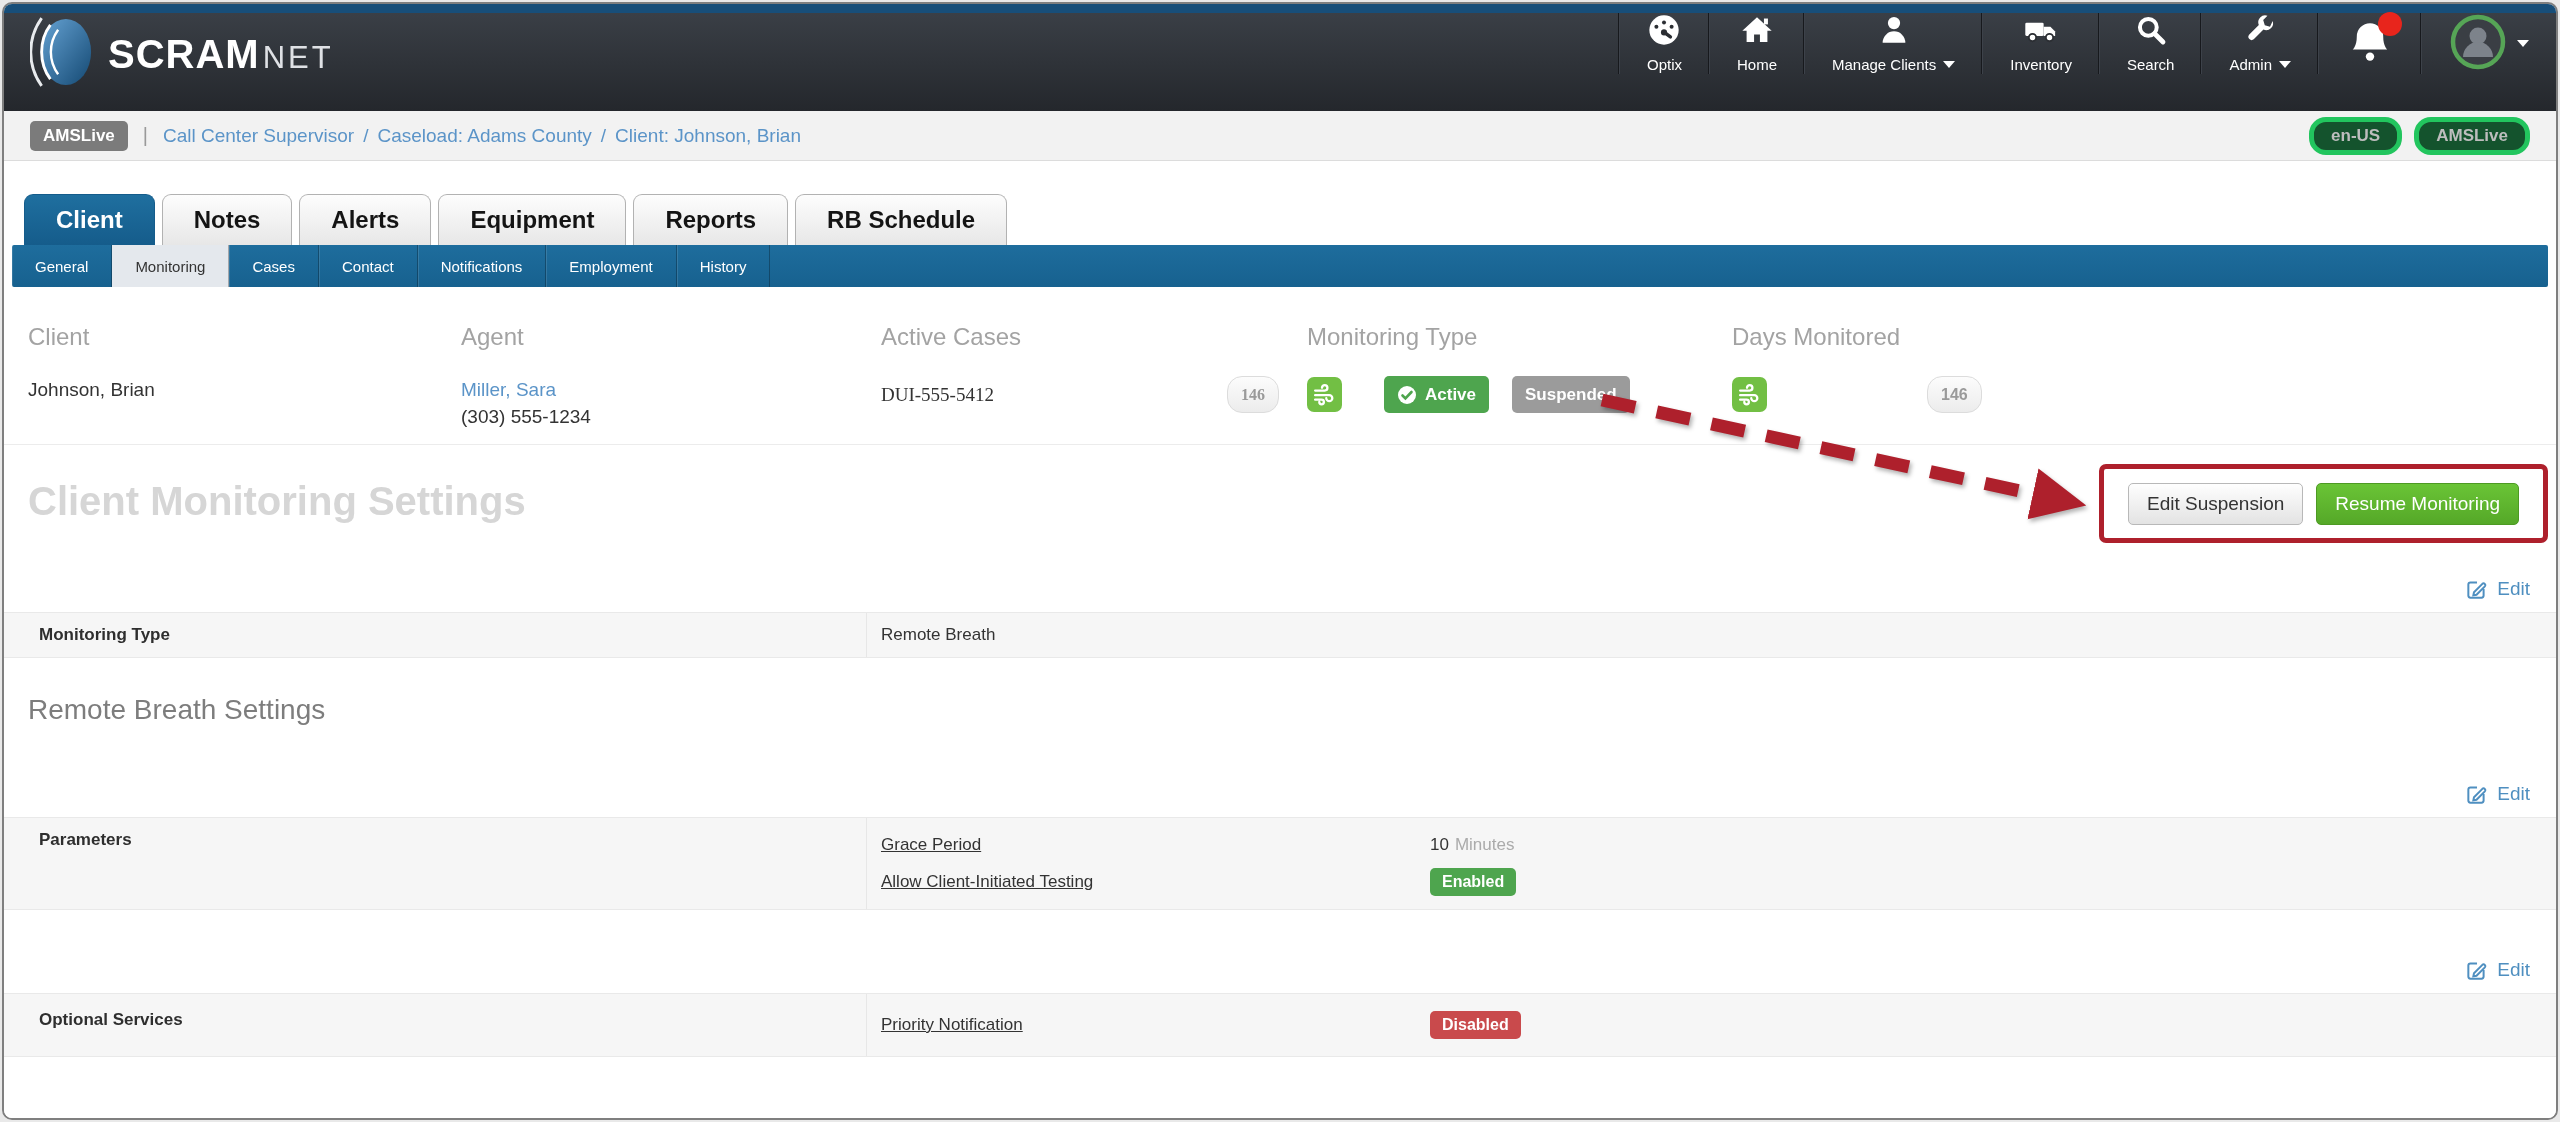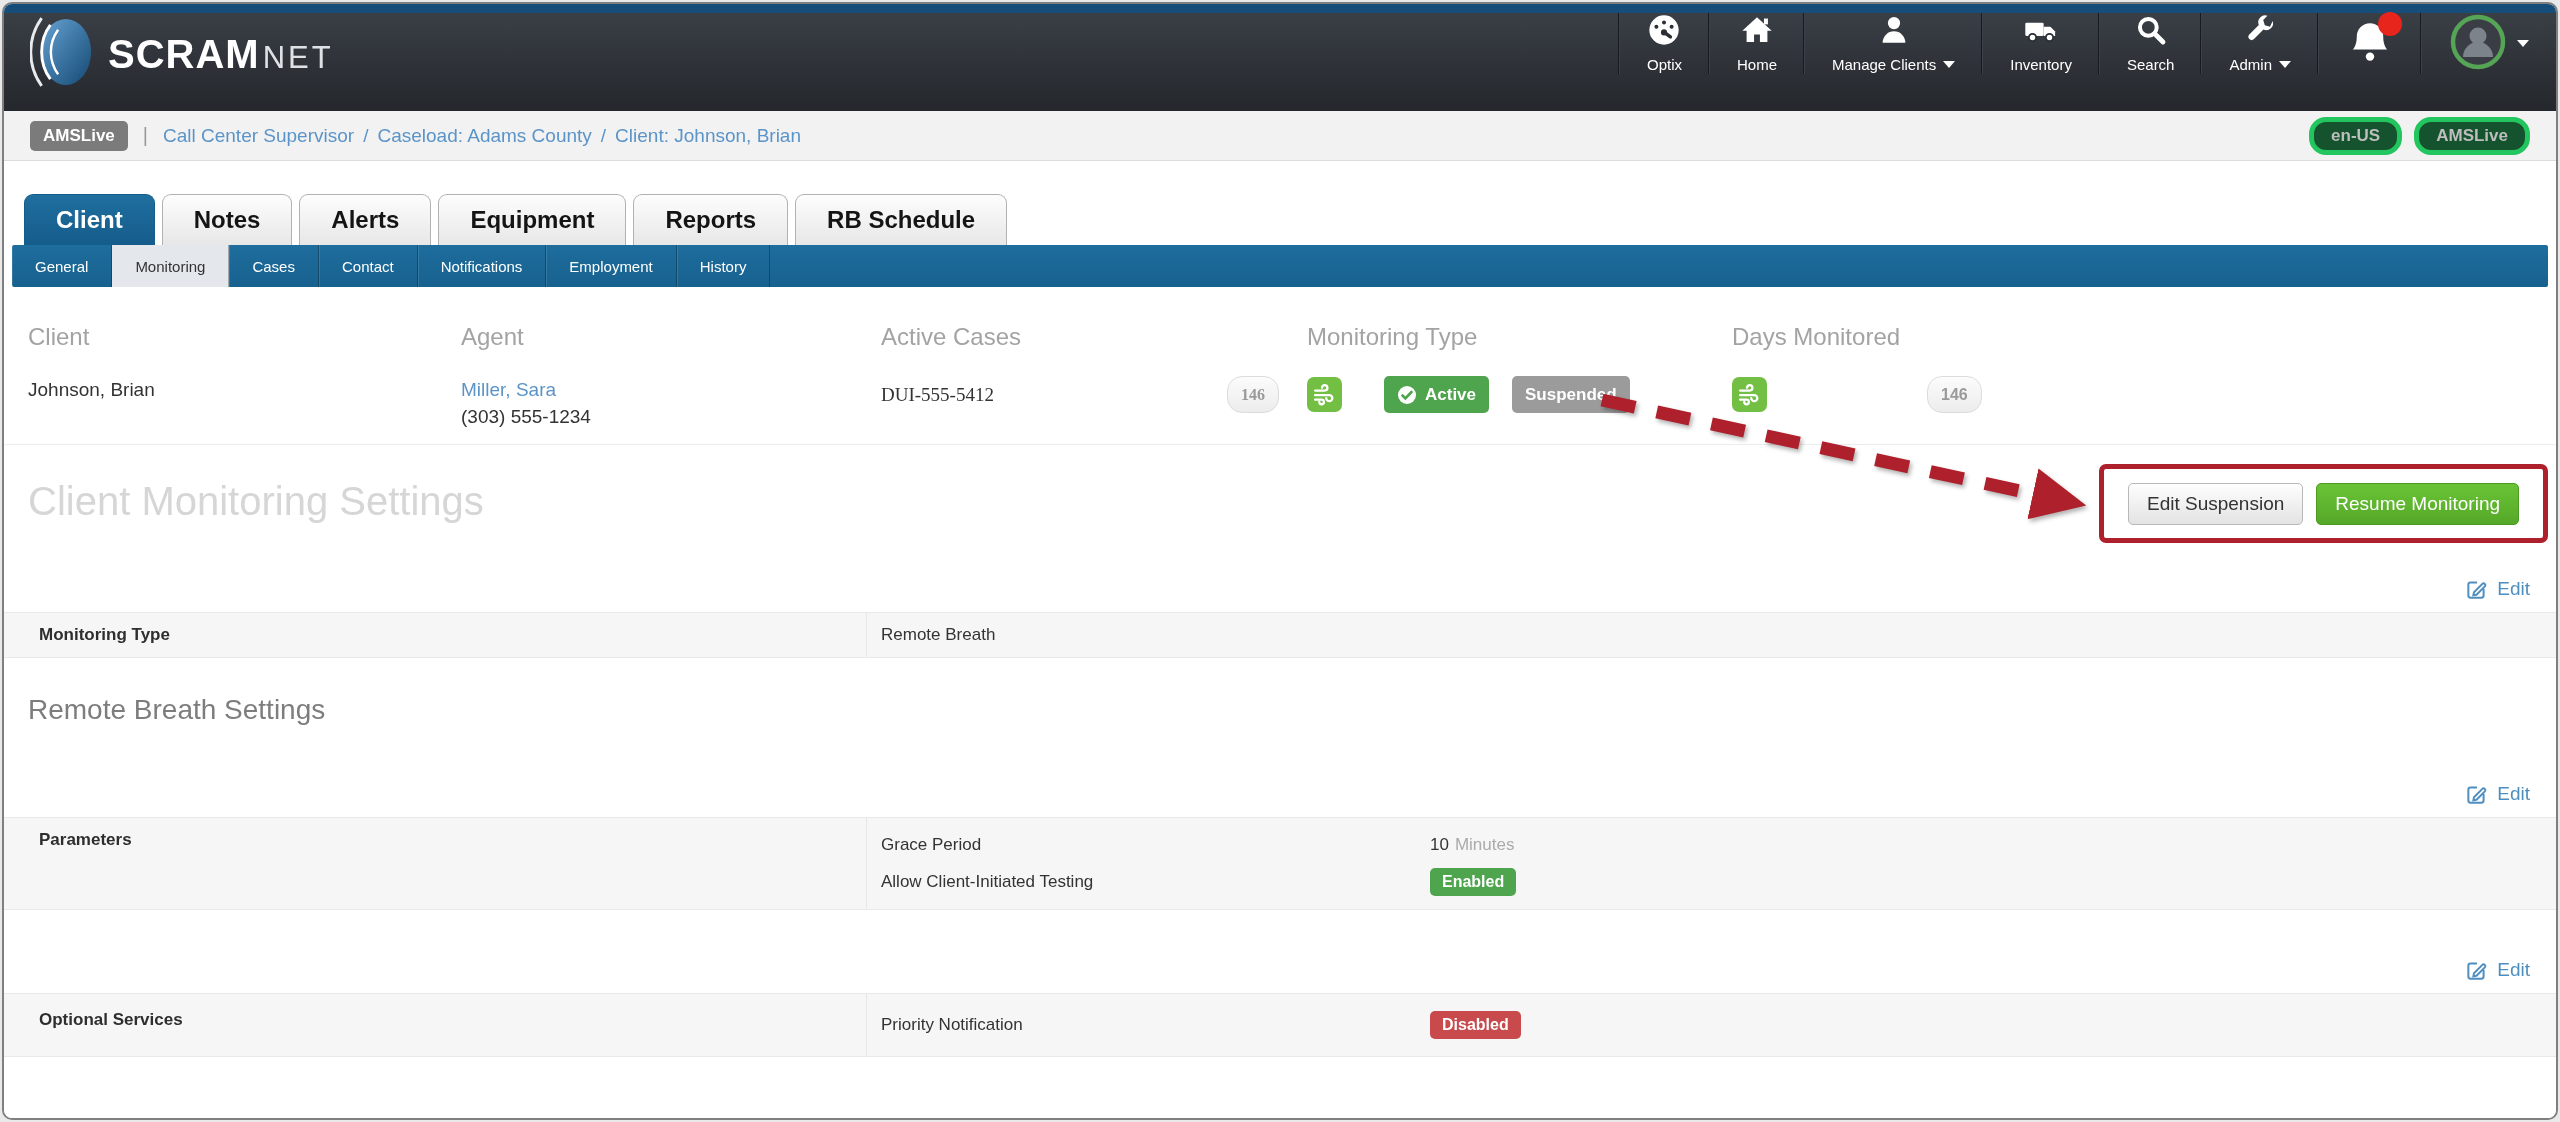--- a/index.html
+++ b/index.html
@@ -89,42 +89,42 @@
   }
   .mon-row { display:flex; align-items:center; }
   .mon-row .wind-icon { margin-right:42px; }
   .status-chip { color:#fff; font-weight:700; font-size:17px; padding:5px 13px; border-radius:5px; display:inline-flex; align-items:center; gap:8px; }
   .chip-active { background:#4ea54e; margin-right:23px; }
   .chip-suspended { background:#9b9b9b;text-align:center; }
   .days-row { display:flex; align-items:center; }
   .days-row .count-pill { margin-left:160px; }
 
   
-  .page-title { font-size:40px; font-weight:400; color:#d6d6d6; margin:32px 0 0 24px; line-height:48px; }
+  .page-title { font-size:40px; font-weight:700; color:#d6d6d6; margin:32px 0 0 24px; line-height:48px; }
   .action-box {
     position:absolute; top:303px; left:2095px; width:449px; height:79px;
     border:5px solid #ae202c; background:#fff; display:flex; align-items:center; justify-content:center;
     gap:13px; padding:0 12px; border-radius:7px;
   }
   .btn { font-size:19px; padding:9px 18px; border-radius:5px; cursor:pointer; white-space:nowrap;
          font-family:"Liberation Sans",sans-serif; }
   .btn-gray { background:linear-gradient(#fefefe,#e3e3e3); border:1px solid #b8b8b8; color:#333; }
   .btn-green { background:linear-gradient(#6ac436,#55a828); border:1px solid #4d9a23; color:#fff; }
   .arrow-svg { position:absolute; top:225px; left:1582px; filter:drop-shadow(2px 3px 2px rgba(0,0,0,.3)); pointer-events:none; }
 
   
   .edit-row { display:flex; justify-content:flex-end; padding-right:26px; height:28px; align-items:center; }
   .edit-row-1 { margin-top:50px; } .edit-row-2 { margin-top:52px; } .edit-row-3 { margin-top:46px; }
   .edit-link { color:#4f8fc0; font-size:19px; display:inline-flex; align-items:center; gap:9px; cursor:pointer; text-decoration:none; }
   .data-row { margin-top:9px; background:#f6f6f6; border-top:1px solid #e9e9e9; border-bottom:1px solid #e9e9e9; display:flex; }
   .row-label { width:862px; padding:12px 0 12px 35px; font-weight:700; font-size:17px; color:#2e2e2e; }
   .row-body { flex:1; border-left:1px solid #e7e7e7; padding:12px 0 12px 14px; font-size:17px; color:#333; }
   .param-line { display:flex; align-items:center; height:30px; }
   .param-line + .param-line { margin-top:7px; }
-  .param-name { width:549px; font-size:17px; color:#333; }
+  .param-name { width:549px; font-size:17px; color:#333;text-decoration:underline; }
   .unit { color:#ababab; margin-left:6px; }
   .status-badge { color:#fff; font-weight:700; font-size:16px; padding:5px 12px; border-radius:5px; display:inline-block; }
   .badge-enabled { background:#4ea54e; }
   .badge-disabled { background:#c94a4c; }
   .row-optional .row-label { padding-top:16px; padding-bottom:16px; }
   .row-optional .row-body { padding-top:16px; padding-bottom:16px; }
 
   .section-title { font-size:28px; font-weight:400; color:#7d7d7d; margin:34px 0 0 24px; line-height:36px; }
 </style>
 </head>

